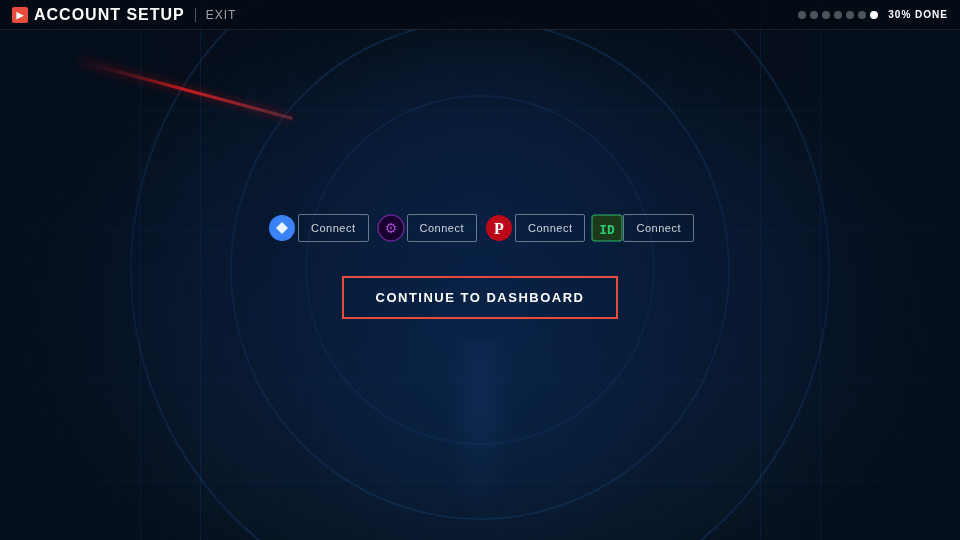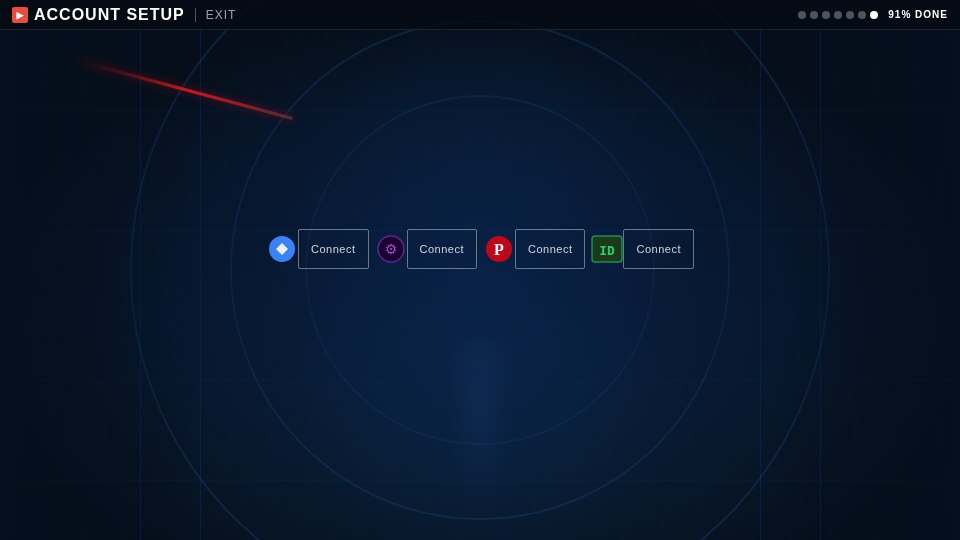--- a/index.html
+++ b/index.html
@@ -241,21 +241,21 @@
 
     .connect-btn {
       background: transparent;
       border: 1px solid rgba(255,255,255,0.4);
       color: rgba(255,255,255,0.8);
       padding: 5px 12px;
       font-size: 11px;
       cursor: pointer;
       letter-spacing: 0.5px;
       border-radius: 2px;
-      height: 40px;
+      height: 28px;
     }
 
     
     .continue-btn {
       background: transparent;
       border: 2px solid #e74c3c;
       color: #ffffff;
       padding: 12px 32px;
       font-size: 13px;
       font-weight: bold;
@@ -355,21 +355,21 @@
   <div class="topbar-right">
     <div class="progress-dots">
       <div class="dot"></div>
       <div class="dot"></div>
       <div class="dot"></div>
       <div class="dot"></div>
       <div class="dot"></div>
       <div class="dot"></div>
       <div class="dot active"></div>
     </div>
-    <span class="progress-text">91% DONE</span>
+    <span class="progress-text">30% DONE</span>
   </div>
 </nav>
 
 <main class="content">
 
 
 
   <div class="services-row">
 
     <div class="service-item">
@@ -407,14 +407,15 @@
         <svg width="32" height="28" viewBox="0 0 32 28">
           <rect x="1" y="1" width="30" height="26" rx="3" fill="#1a3a1a" stroke="rgba(46,204,113,0.6)" stroke-width="1.5"></rect>
           <text x="16" y="20" text-anchor="middle" font-size="13" font-weight="bold" fill="#2ecc71" font-family="monospace">ID</text>
         </svg>
       </div>
       <button class="connect-btn">Connect</button>
     </div>
 
   </div>
 
+  <button class="continue-btn">CONTINUE TO DASHBOARD</button>
 
 </main>
 
 </body></html>

